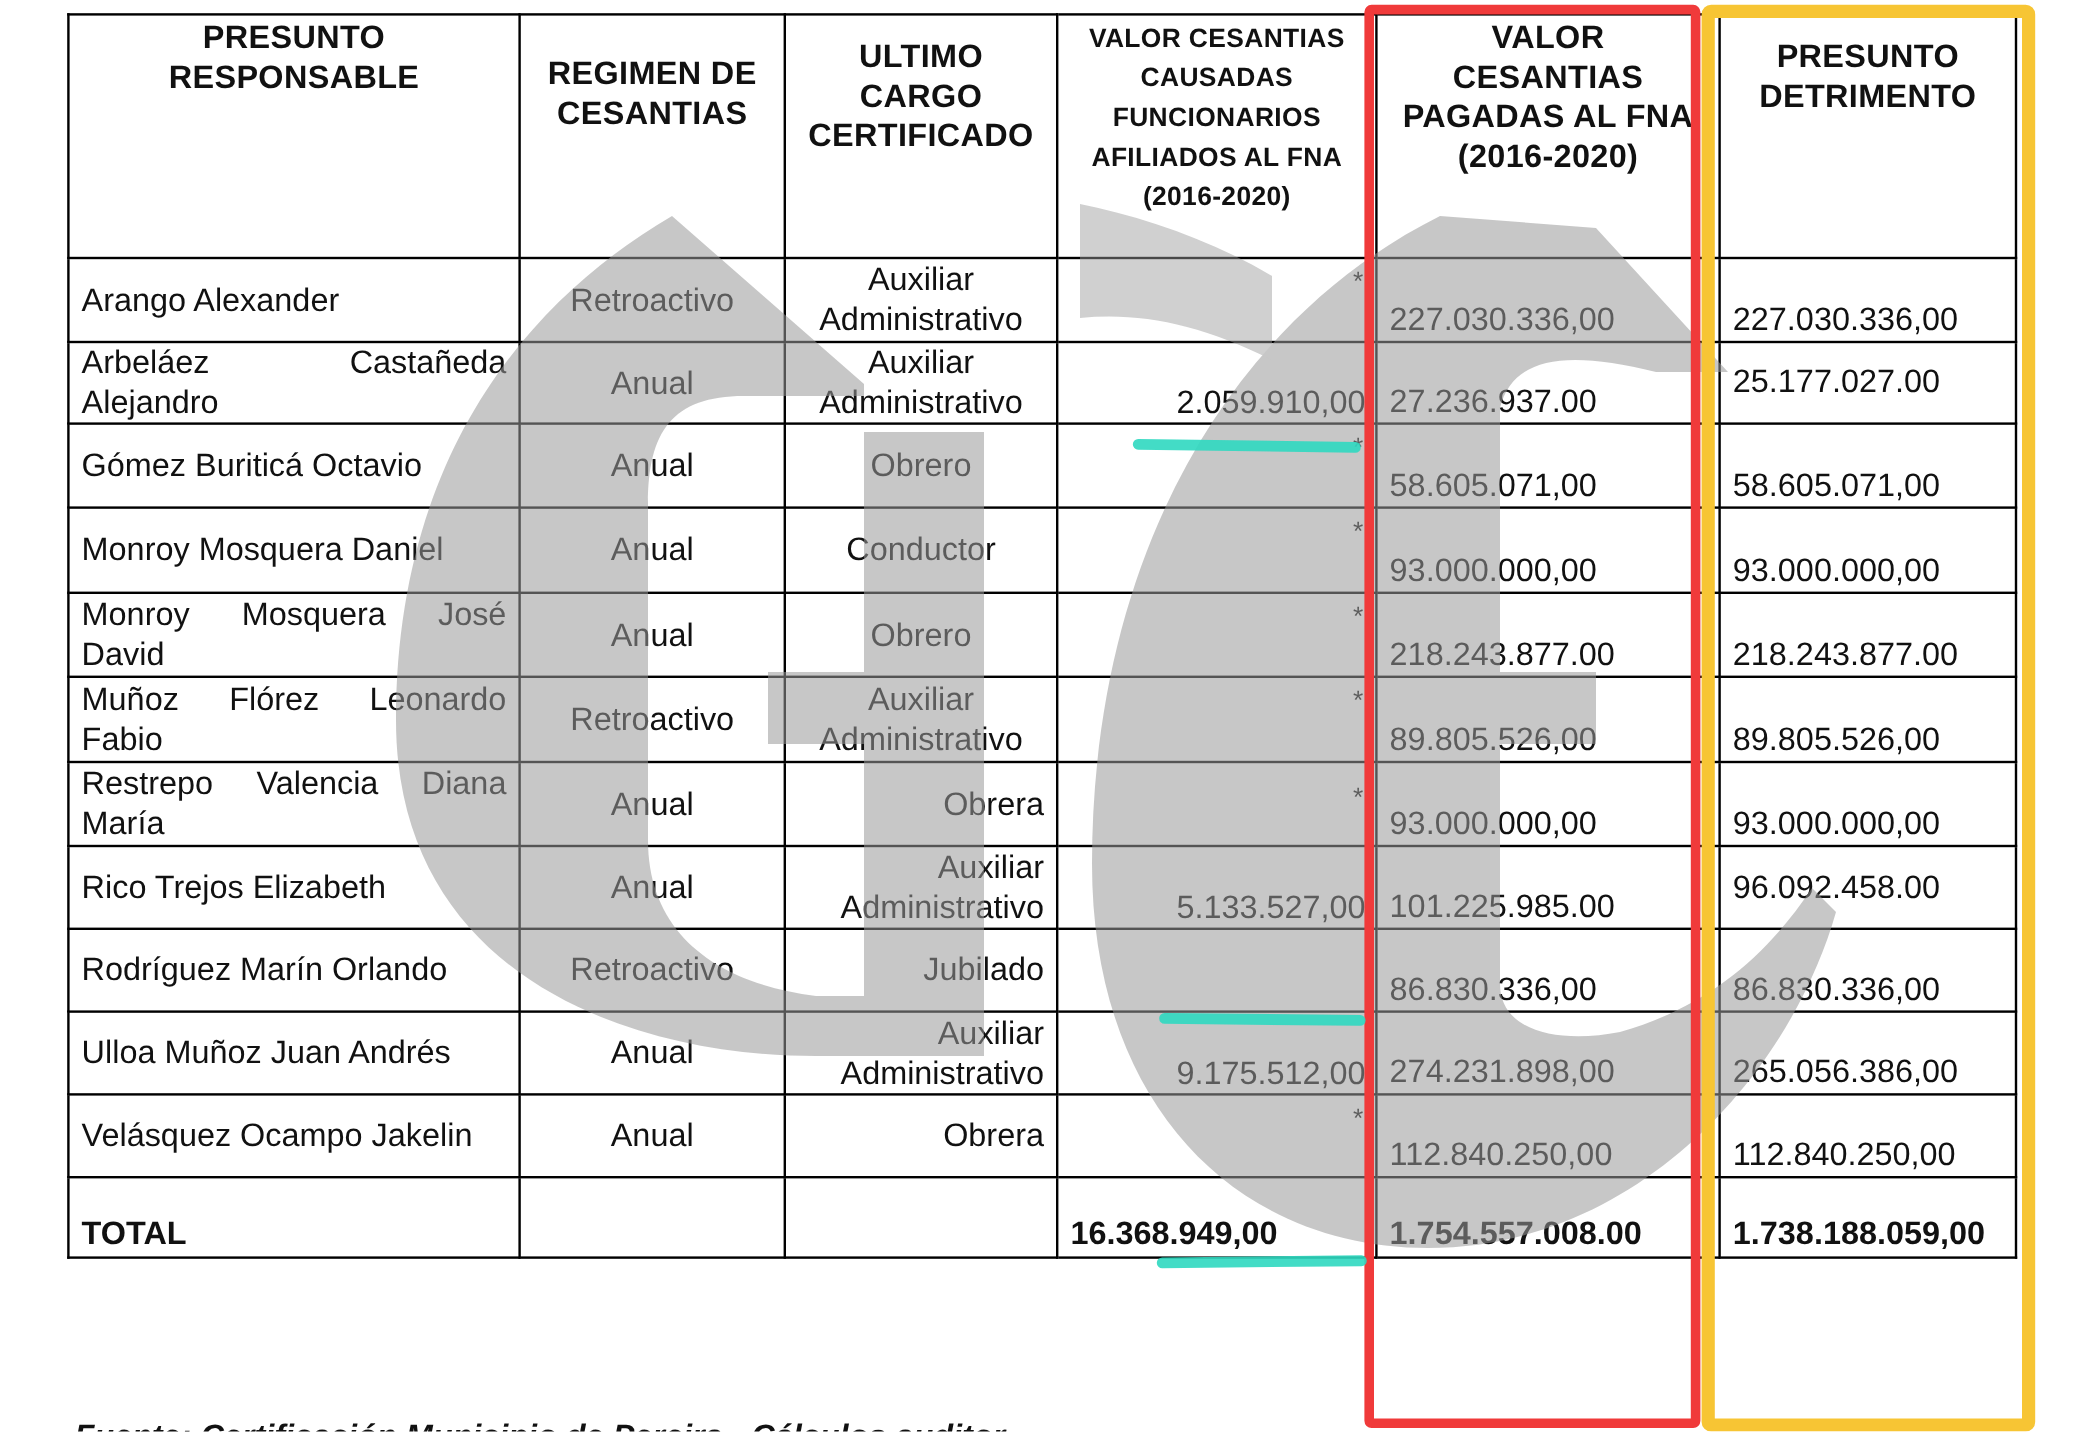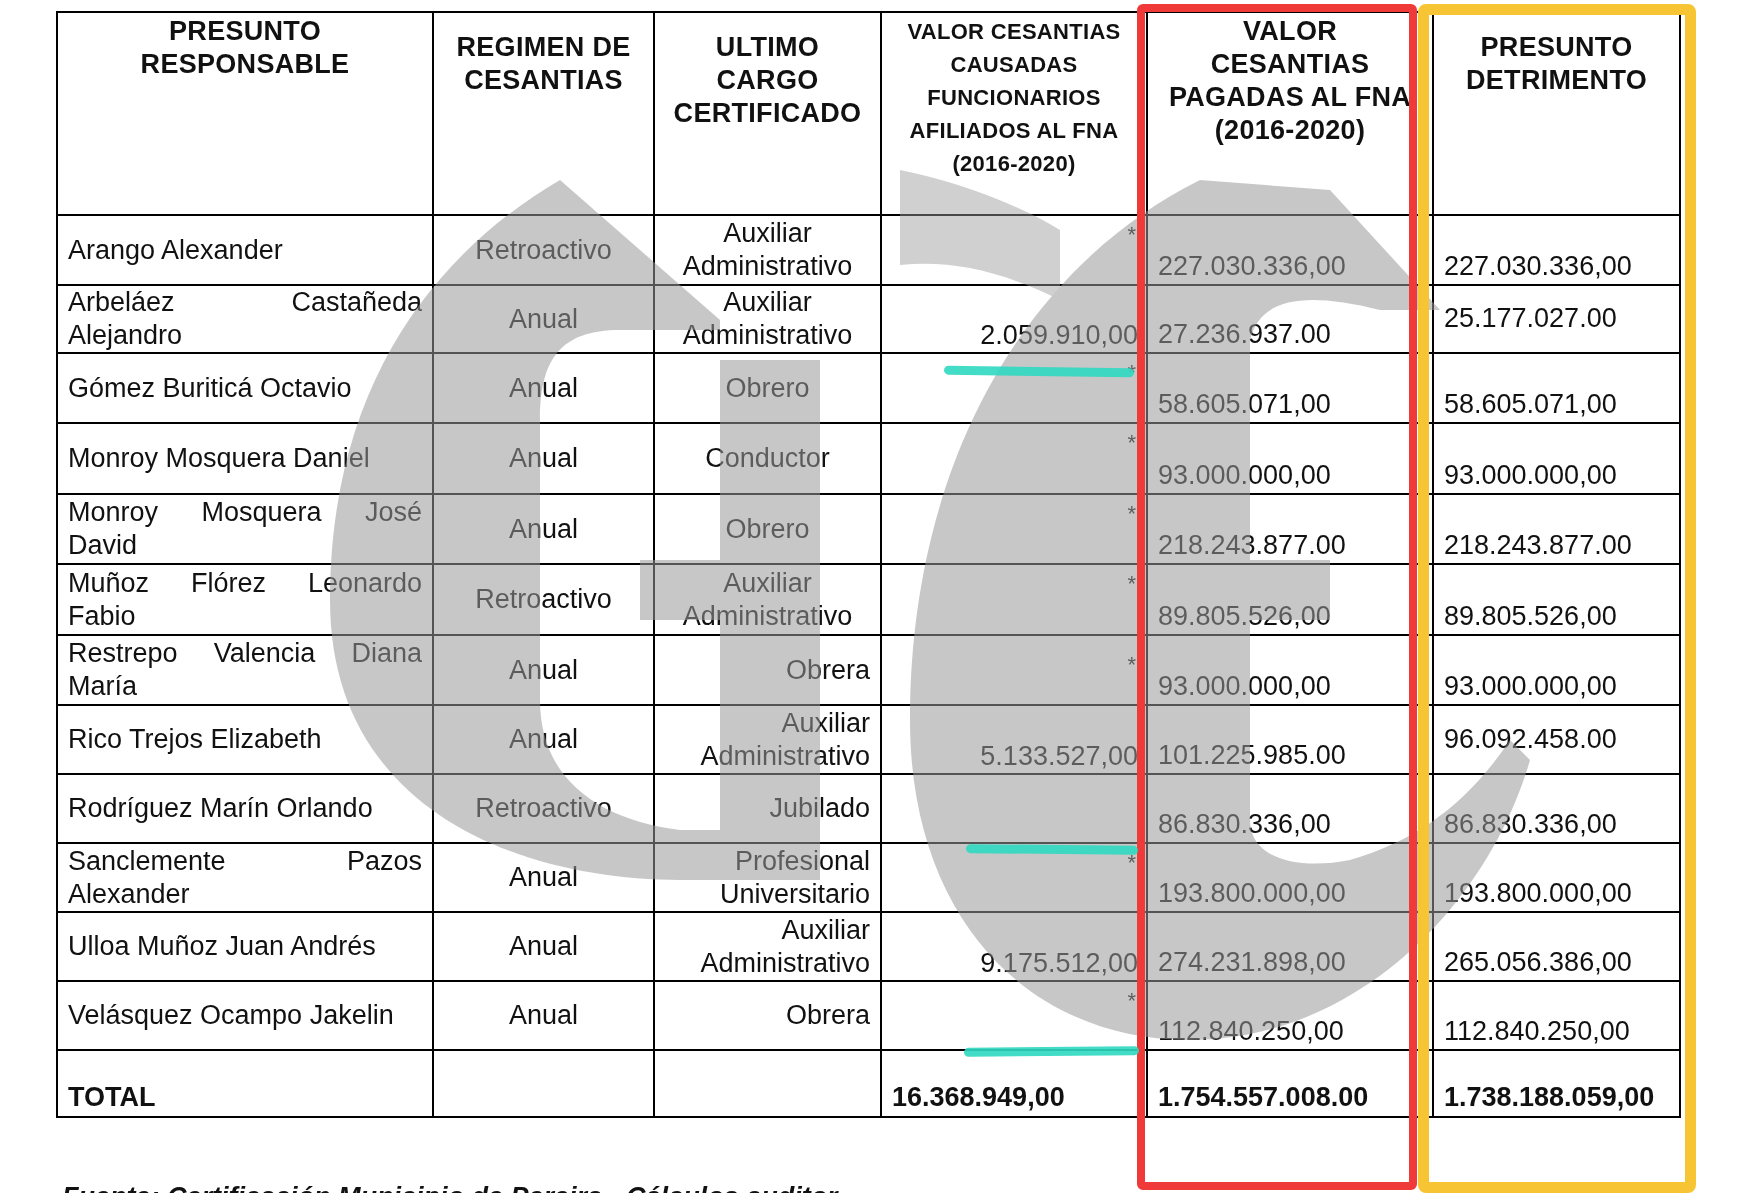--- a/index.html
+++ b/index.html
@@ -39,21 +39,21 @@
     <col style="width:376px">
     <col style="width:221px">
     <col style="width:227px">
     <col style="width:266px">
     <col style="width:286px">
     <col style="width:247px">
   </colgroup>
   <thead>
     <tr style="height:203px">
       <th>PRESUNTO RESPONSABLE</th>
-      <th style="padding-top:18px">REGIMEN DE CESANTIAS</th>
+      <th style="padding-top:32px">REGIMEN DE CESANTIAS</th>
       <th style="padding-top:18px">ULTIMO CARGO CERTIFICADO</th>
       <th style="font-size:22px;line-height:33px">VALOR CESANTIAS CAUSADAS FUNCIONARIOS AFILIADOS AL FNA (2016-2020)</th>
       <th style="padding:2px 14px 0 14px">VALOR CESANTIAS PAGADAS AL FNA  (2016-2020)</th>
       <th style="padding-top:18px">PRESUNTO DETRIMENTO</th>
     </tr>
   </thead>
   <tbody>
     <tr style="height:70px">
       <td class="name single">Arango Alexander</td>
       <td class="center">Retroactivo</td>
@@ -120,28 +120,20 @@
     </tr>
     <tr style="height:69px">
       <td class="name single">Rodríguez Marín Orlando</td>
       <td class="center">Retroactivo</td>
       <td class="leftish">Jubilado</td>
       <td class="causada"><span class="star"></span><span></span></td>
       <td class="num">86.830.336,00</td>
       <td class="num">86.830.336,00</td>
     </tr>
     <tr style="height:69px">
-      <td class="name">Sanclemente Pazos Alexander</td>
-      <td class="center">Anual</td>
-      <td class="leftish">Profesional Universitario</td>
-      <td class="causada"><span class="star">*</span><span></span></td>
-      <td class="num">193.800.000,00</td>
-      <td class="num">193.800.000,00</td>
-    </tr>
-    <tr style="height:69px">
       <td class="name single">Ulloa Muñoz Juan Andrés</td>
       <td class="center">Anual</td>
       <td class="leftish">Auxiliar Administrativo</td>
       <td class="causada"><span class="star"></span><span>9.175.512,00</span></td>
       <td class="num">274.231.898,00</td>
       <td class="num">265.056.386,00</td>
     </tr>
     <tr style="height:69px">
       <td class="name">Velásquez Ocampo Jakelin</td>
       <td class="center">Anual</td>

